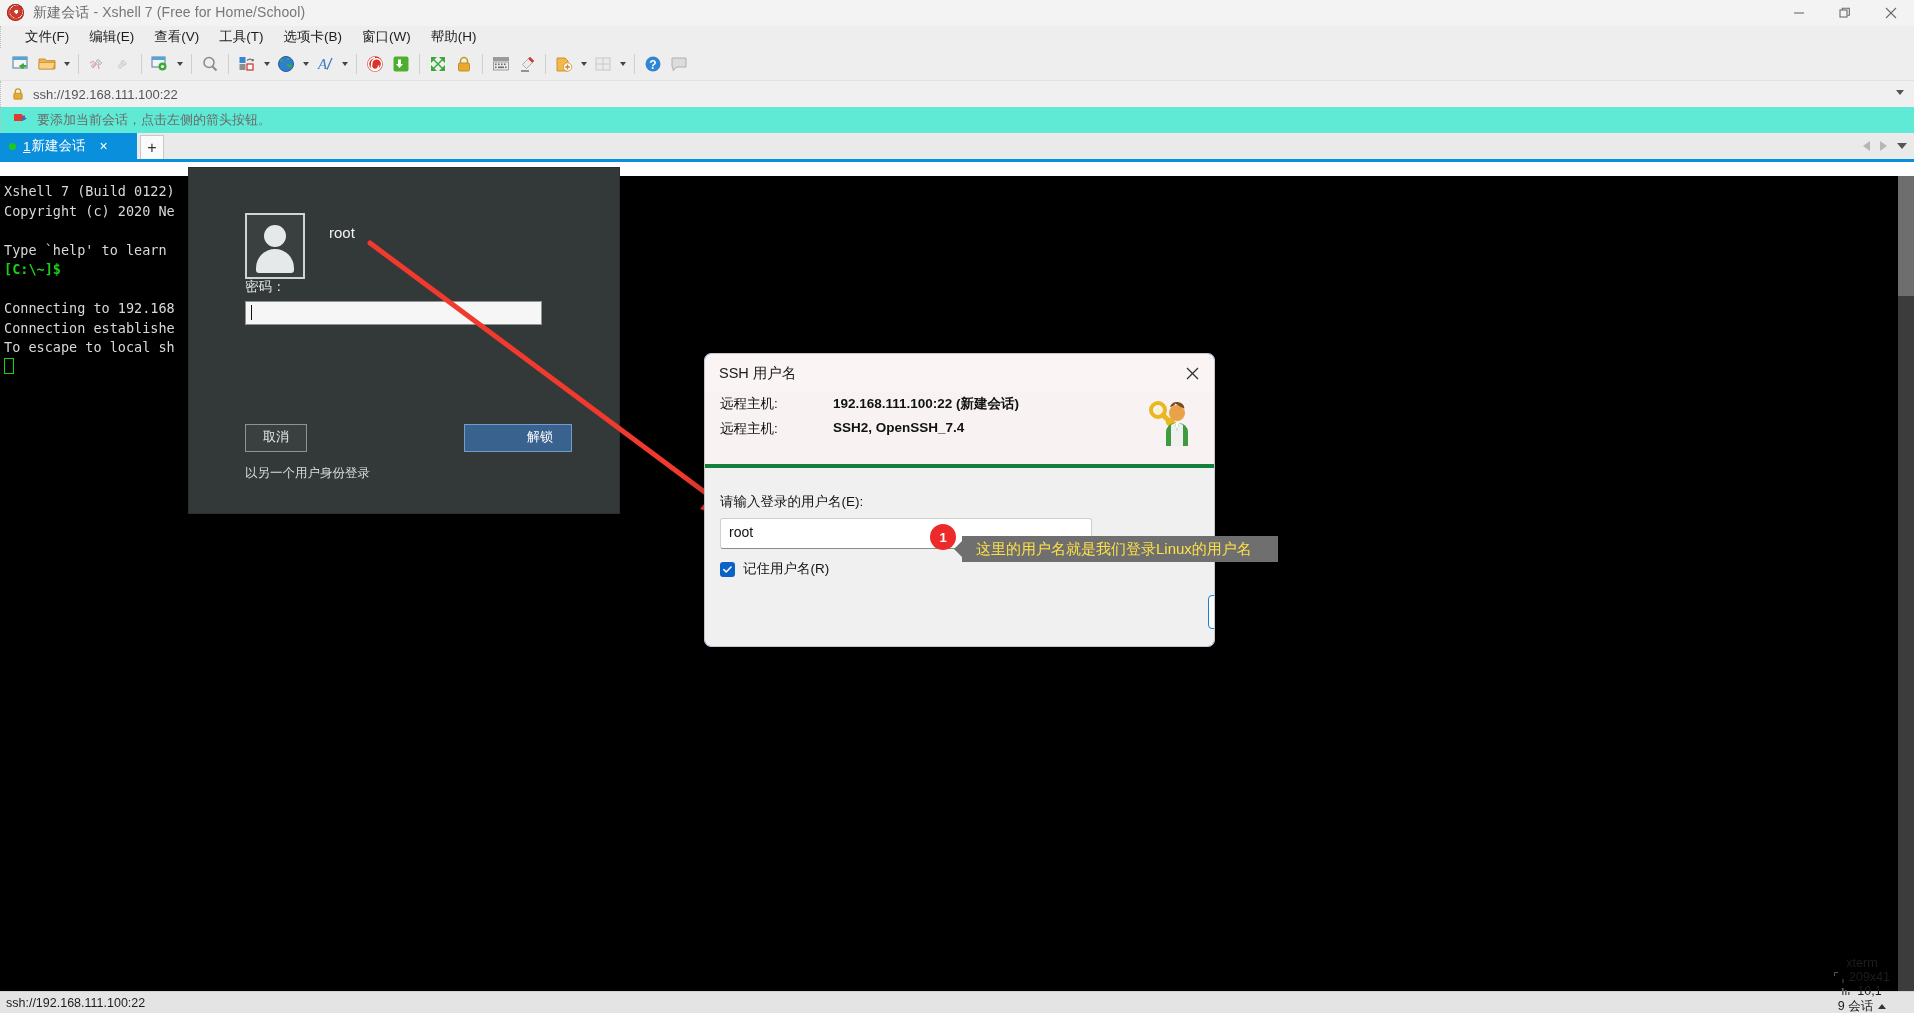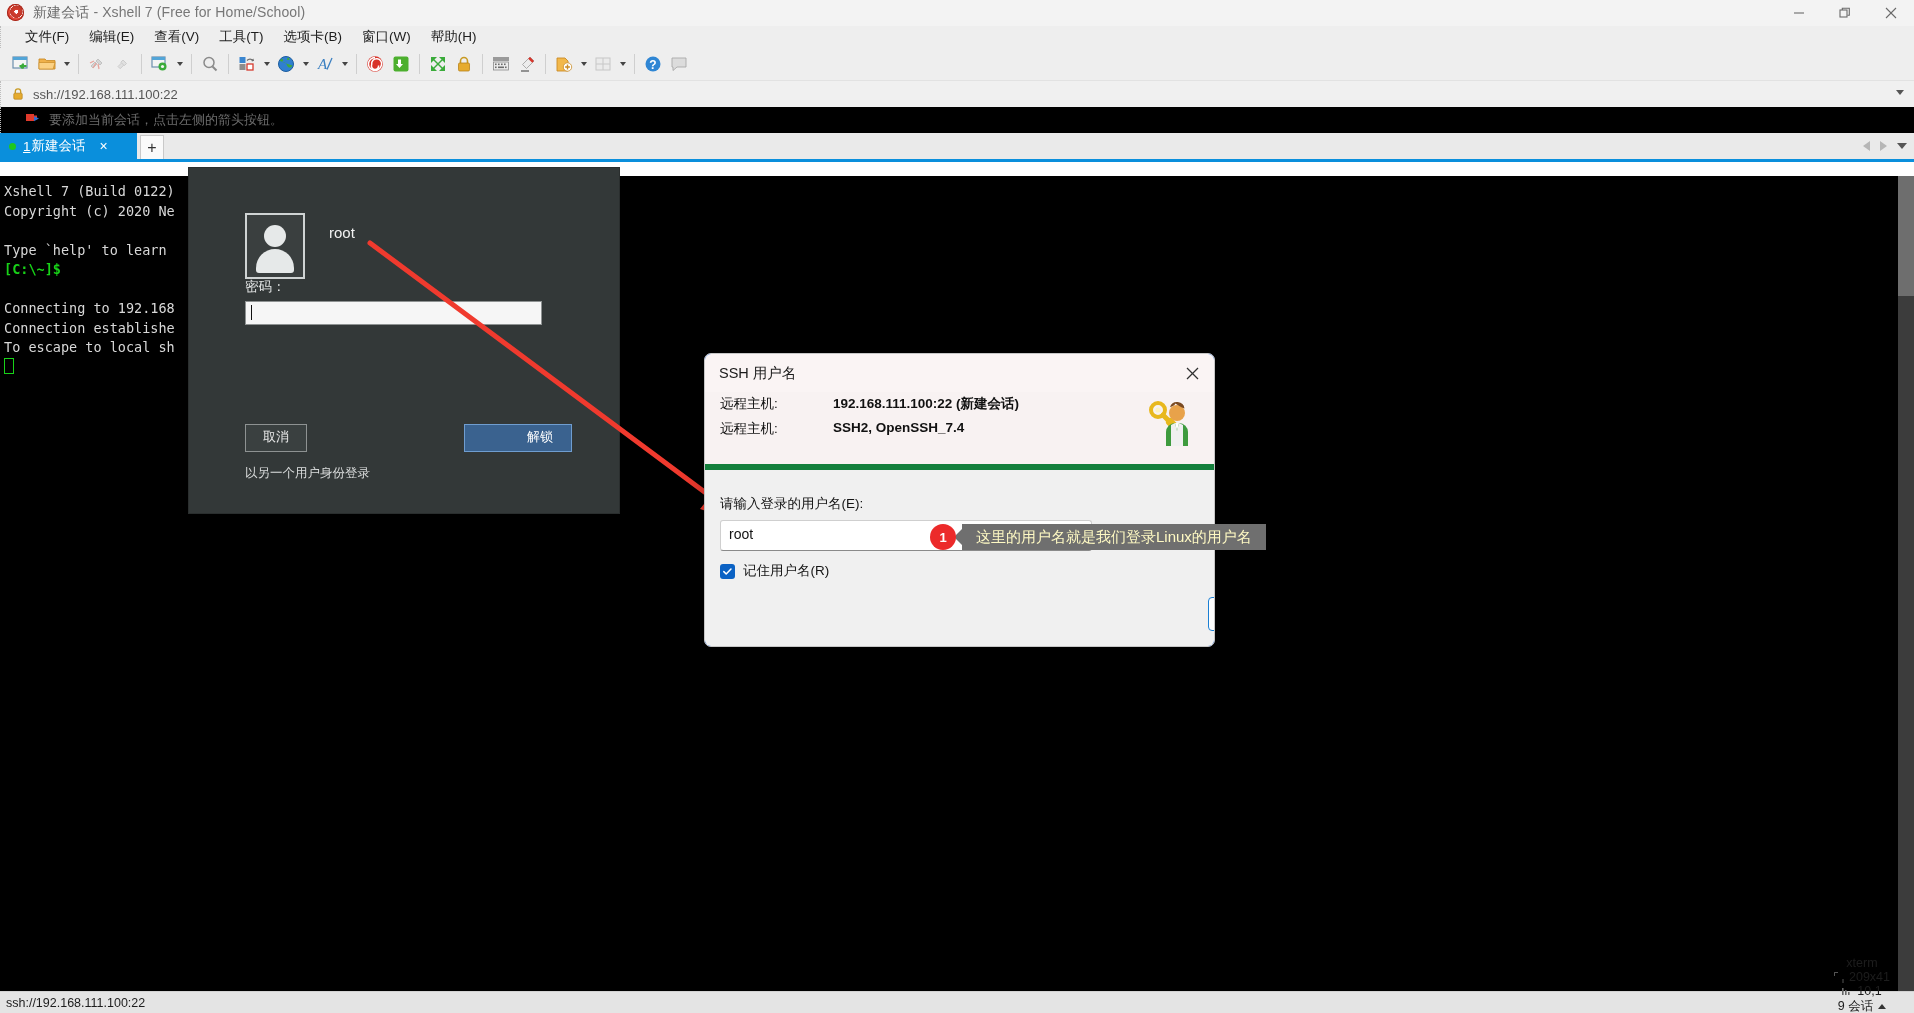--- a/index.html
+++ b/index.html
@@ -38,21 +38,21 @@
   .tb-sep{width:1px;height:20px;background:#cfcfcf;margin:0 5px;}
 
   
   .addrbar{height:26px;background:#f0f0f0;display:flex;align-items:center;padding-left:10px;position:relative;
            border-left:1px dotted #bdbdbd;}
   .addr-lock{width:14px;height:14px;margin-right:8px;position:relative;}
   .addr-text{font-size:13px;color:#555;}
   .addr-caret{position:absolute;right:10px;top:9px;border-left:4px solid transparent;border-right:4px solid transparent;border-top:5px solid #555;}
 
   
-  .hintbar{height:26px;background:#000000;display:flex;align-items:center;padding-left:24px;
+  .hintbar{height:26px;background:#5eead4;display:flex;align-items:center;padding-left:12px;
            border-left:1px dotted #bdbdbd;}
   .hint-flag{width:16px;height:14px;margin-right:8px;position:relative;}
   .hint-text{font-size:13px;color:#6b6b6b;}
 
   
   .tabbar{height:26px;background:#eaeaea;display:flex;align-items:stretch;position:relative;}
   .tab{background:#0a8fdc;display:flex;align-items:center;padding:0 8px 0 9px;min-width:120px;color:#fff;}
   .tab .dot{width:7px;height:7px;border-radius:50%;background:#1ec81e;margin-right:7px;}
   .tab .tnum{font-size:13.5px;color:#fff;text-decoration:underline;margin-right:1px;}
   .tab .tlabel{font-size:13.5px;color:#fff;}
@@ -106,21 +106,21 @@
 
   
   .ssh{
     position:absolute;left:704px;top:353px;width:509px;height:292px;
     background:#3b82f6;border:1px solid #c6c6c6;border-radius:7px;overflow:hidden;
     box-shadow:0 6px 24px rgba(0,0,0,.28);
   }
   .ssh-title{height:38px;background:#faf4f4;display:flex;align-items:center;padding:0 0 0 14px;position:relative;}
   .ssh-title .t{font-size:14.5px;color:#1b1b1b;}
   .ssh-close{position:absolute;right:0;top:0;width:44px;height:38px;display:flex;align-items:center;justify-content:center;color:#303030;}
-  .ssh-info{height:72px;background:#f8f2f2;position:relative;border-bottom:6px solid #15803d;}
+  .ssh-info{height:72px;background:#f8f2f2;position:relative;border-bottom:4px solid #15803d;}
   .ssh-info .row{position:absolute;font-size:13.5px;color:#111;}
   .ssh-info .lbl{left:15px;}
   .ssh-info .val{left:128px;font-weight:bold;}
   .ssh-info .r1{top:3px;}
   .ssh-info .r2{top:28px;}
   .ssh-keyicon{position:absolute;right:18px;top:4px;width:52px;height:52px;}
   .ssh-body{position:relative;height:180px;background:#f0f0f0;}
   .ssh-body .prompt{position:absolute;left:15px;top:25px;font-size:13.5px;color:#141414;}
   .ssh-input{
     position:absolute;left:15px;top:50px;width:370px;height:29px;background:#fff;border:1px solid #cfcfcf;
@@ -137,22 +137,22 @@
   }
   .ssh-btn.ok{left:503px;width:115px;border:1.6px solid #1a7fd4;}
 
   
   .badge{
     position:absolute;left:930px;top:524px;width:26px;height:26px;border-radius:50%;
     background:#ec2a2a;color:#fff;font-size:13px;display:flex;align-items:center;justify-content:center;
     font-weight:bold;z-index:30;
   }
   .tooltip{
-    position:absolute;left:962px;top:524px;height:26px;background:#6f6f6f;color:#fef9c3;
-    display:flex;align-items:center;padding:0 14px 0 14px;font-size:15px;white-space:nowrap;z-index:29;
+    position:absolute;left:962px;top:536px;height:26px;background:#6f6f6f;color:#fde047;
+    display:flex;align-items:center;padding:0 26px 0 14px;font-size:15px;white-space:nowrap;z-index:29;
   }
   .tooltip::before{
     content:"";position:absolute;left:-8px;top:5px;width:0;height:0;
     border-top:8px solid transparent;border-bottom:8px solid transparent;border-right:8px solid #6f6f6f;
   }
 
   
   .statusbar{
     position:absolute;left:0;bottom:0;width:1914px;height:21px;background:#e4e4e4;
     display:flex;align-items:center;font-size:12.5px;color:#1d1d1d;border-top:1px solid #d2d2d2;

